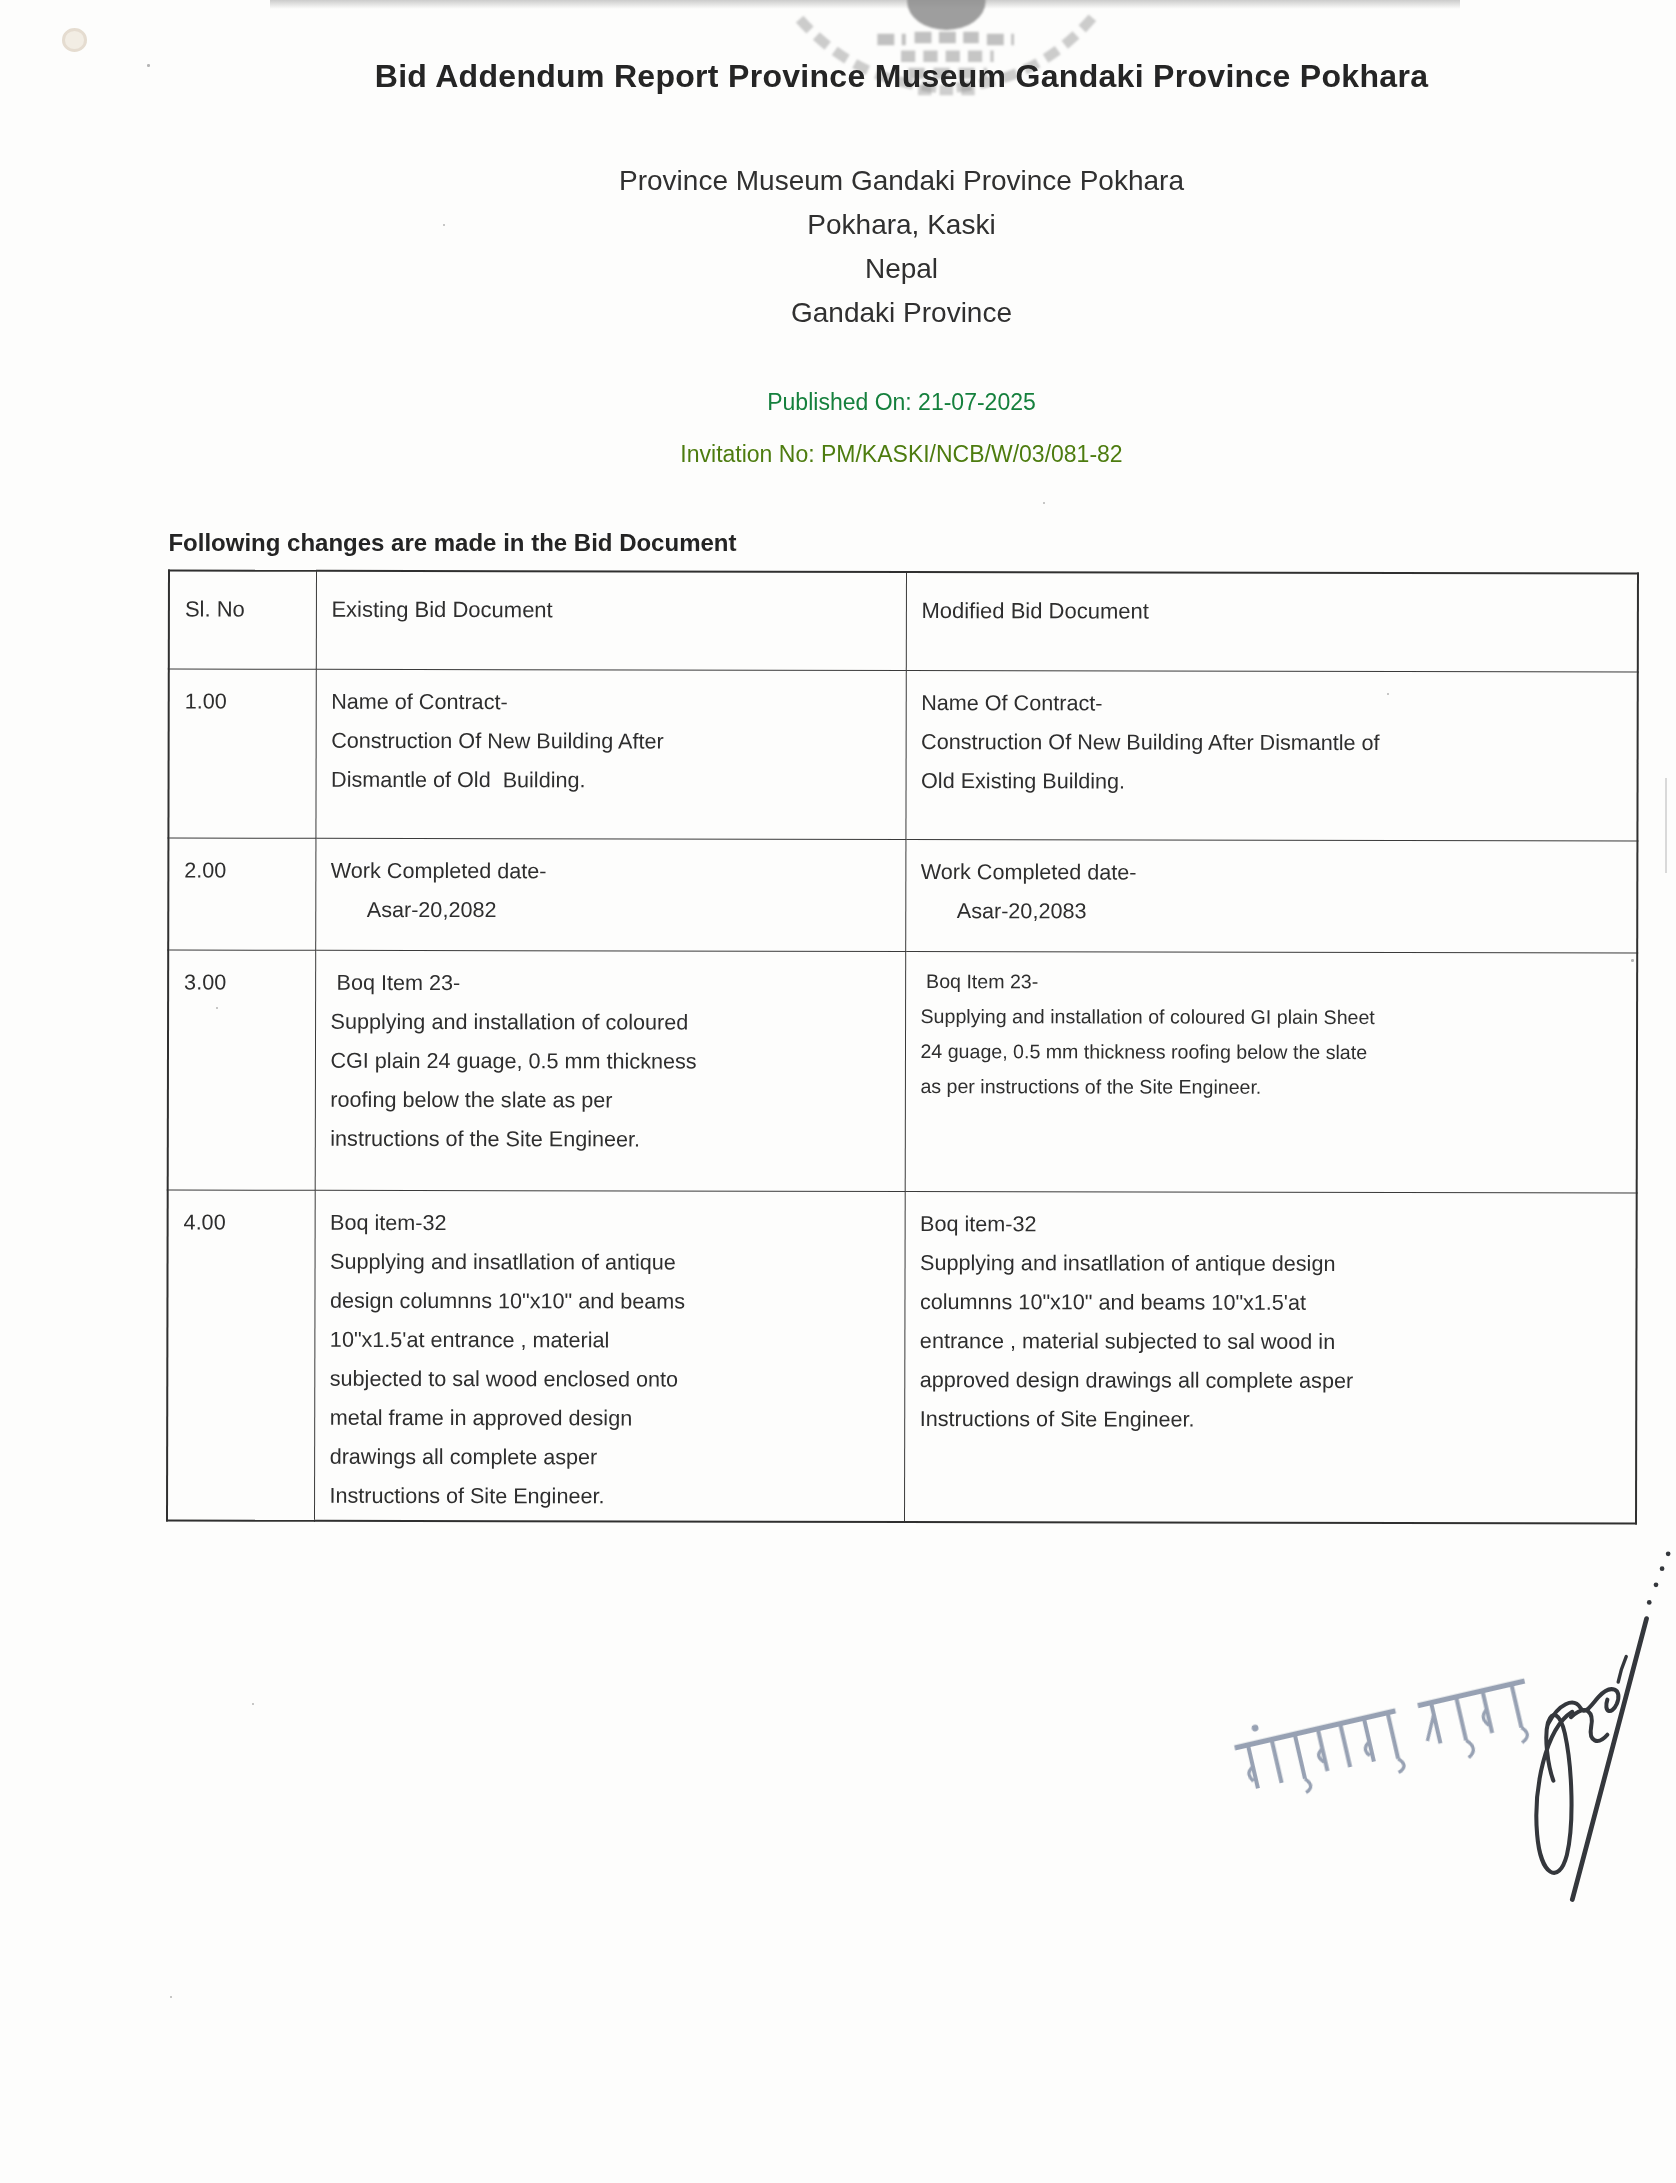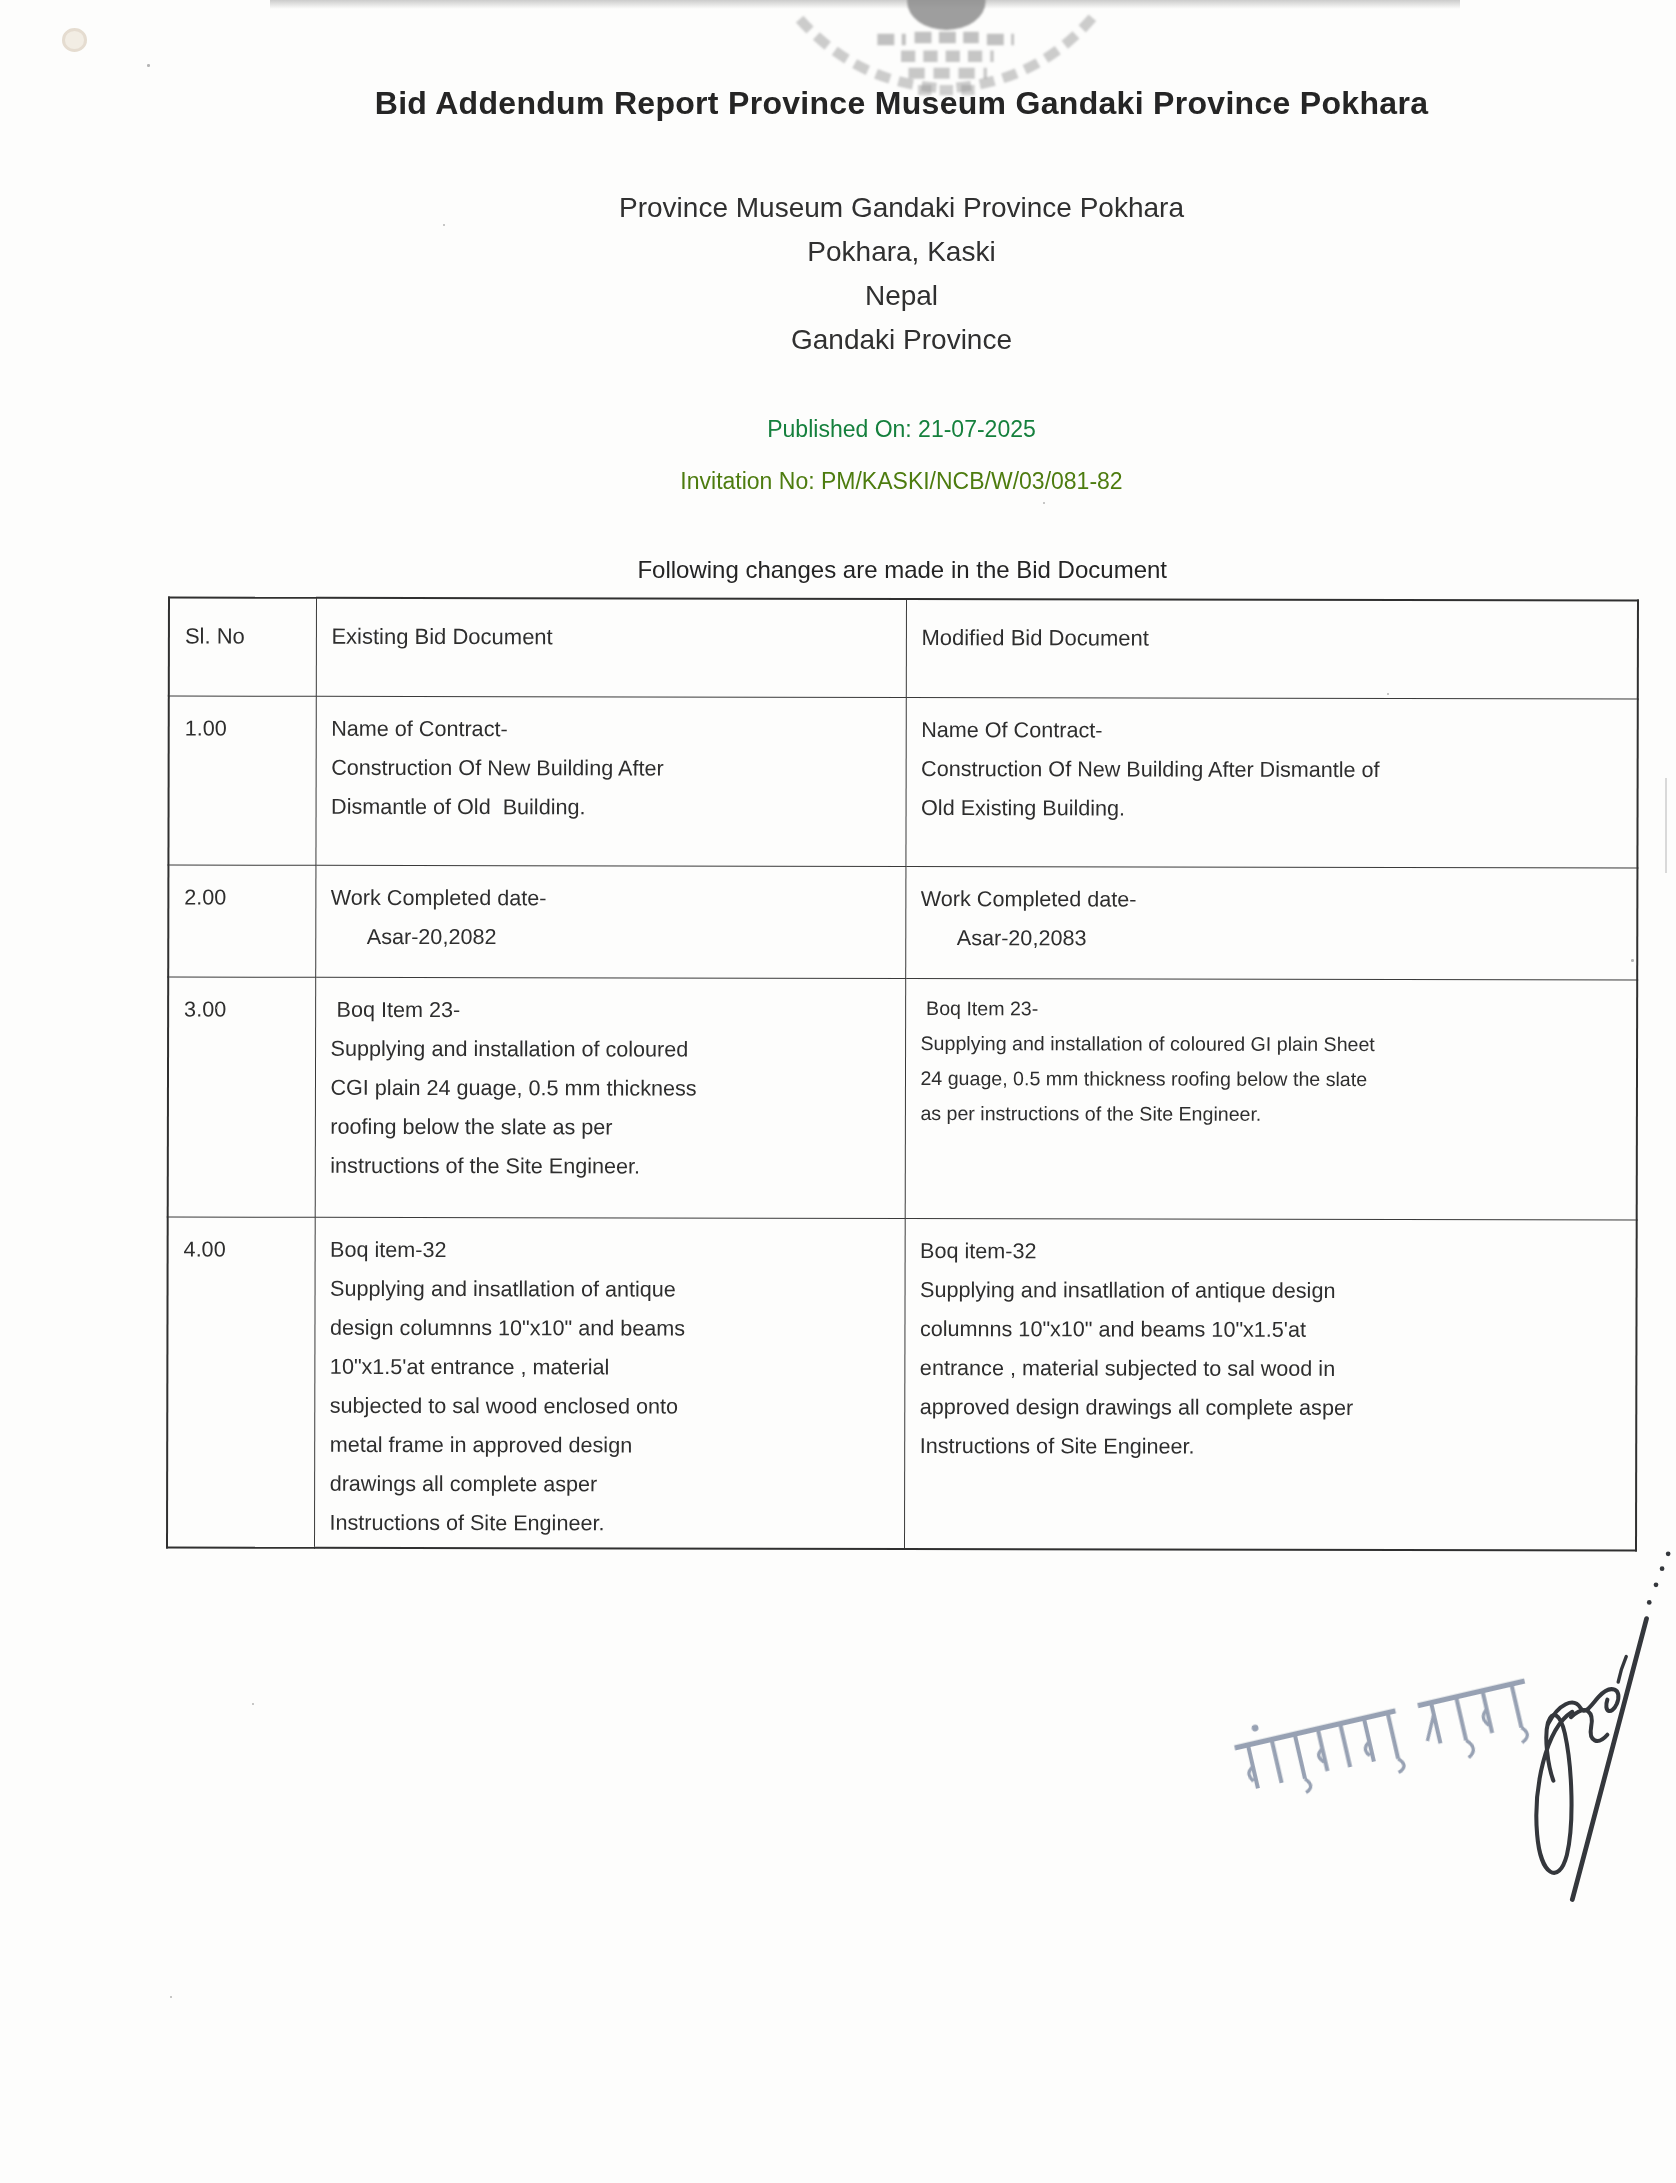--- a/index.html
+++ b/index.html
@@ -16,31 +16,31 @@
     background:linear-gradient(to bottom,#bfbfbf 0%,rgba(255,255,255,0) 90%);
     opacity:.8;
   }
   .content{
     position:relative;
     margin-left:167px;
     width:1469px;
     text-align:center;
   }
   .doc-title{
-    margin:0;padding-top:85px;
+    margin:0;padding-top:58px;
     font-size:32px;font-weight:bold;color:#252525;
     letter-spacing:0.3px;
   }
   .org-block{margin-top:64px;font-size:28px;line-height:44px;color:#303030;}
   .addendum-no{margin-top:30px;font-size:28px;font-weight:bold;color:#222;}
   .published-on{margin-top:54px;font-size:23px;color:#15803d;}
   .invitation-no{margin-top:25px;font-size:23px;color:#4d7c0f;}
   .section-heading{
     margin:61px 0 0 1.4px;
-    text-align:center;font-size:24px;font-weight:normal;color:#242424;
+    text-align:left;font-size:24px;font-weight:bold;color:#242424;
   }
   table.bid-table{
     margin-top:13.5px;
     border-collapse:collapse;
     width:1469px;
     table-layout:fixed;
     transform:rotate(0.12deg);
   }
   table.bid-table td, table.bid-table th{
     border:1.4px solid #3a3a3a;

